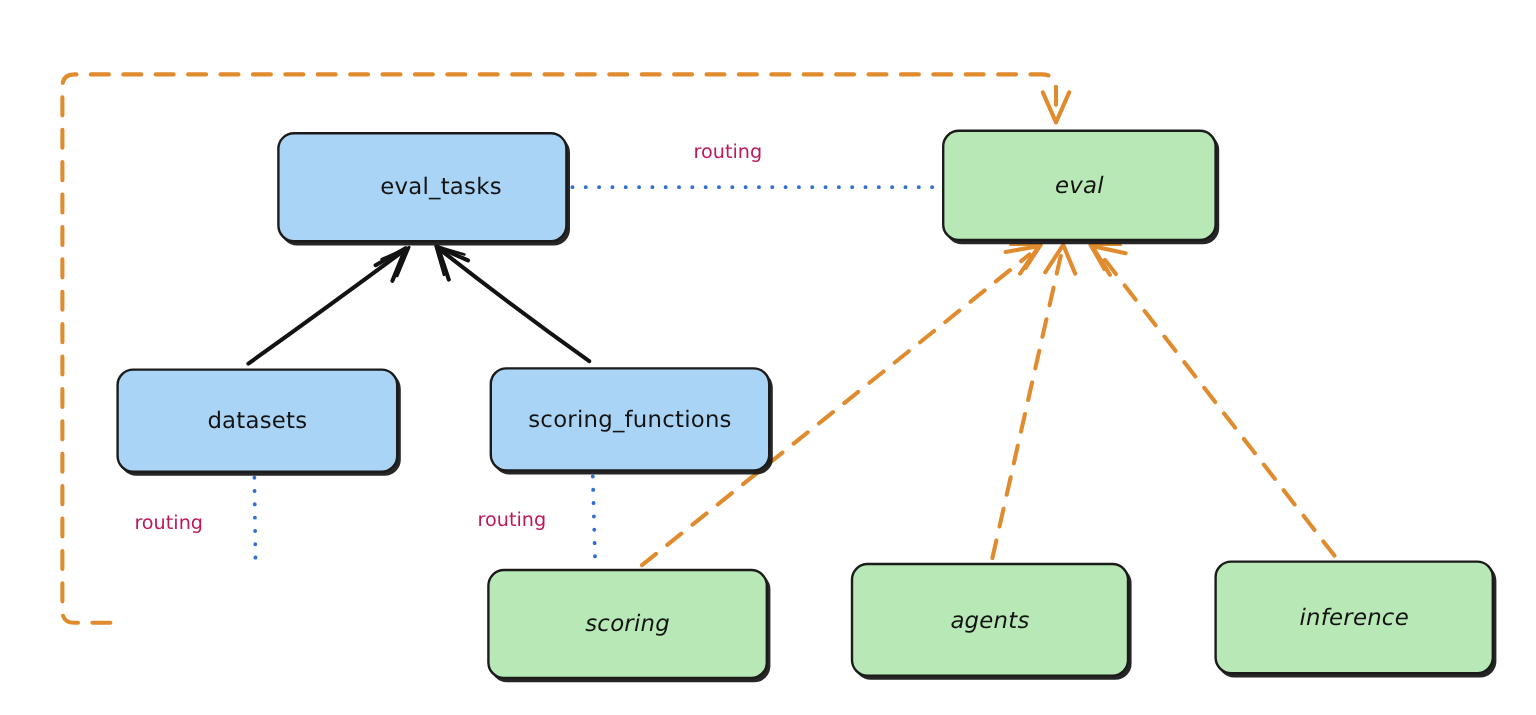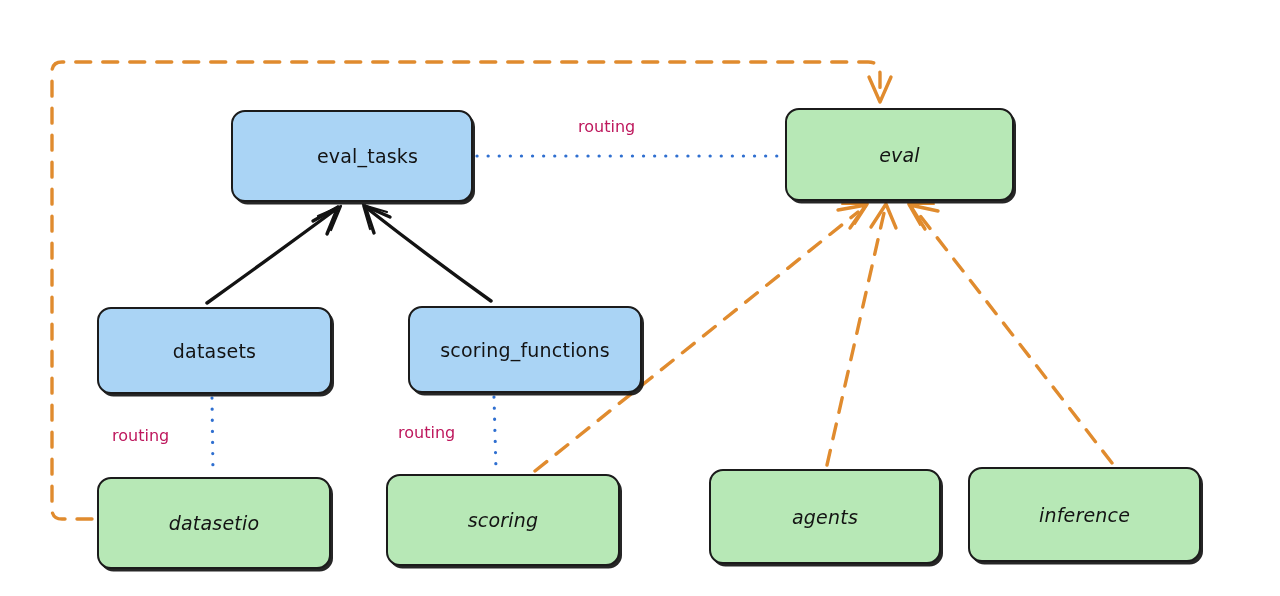--- a/index.html
+++ b/index.html
@@ -116,33 +116,30 @@
   </div>
 
   <div class="node blue" style="left:97px; top:307px; width:235px; height:87px;">
     <span>datasets</span>
   </div>
 
   <div class="node blue" style="left:380px; top:306px; width:234px; height:87px;margin-left:28px;">
     <span>scoring_functions</span>
   </div>
 
-  <div class="node green" style="left:97px; top:477px; width:234px; height:92px;">
-    <span>datasetio</span>
-  </div>
 
-  <div class="node green" style="left:386px; top:474px; width:234px; height:92px;">
+  <div class="node green" style="left:406px; top:474px; width:234px; height:92px;">
     <span>scoring</span>
   </div>
 
   <div class="node green" style="left:709px; top:469px; width:232px; height:95px;">
     <span>agents</span>
   </div>
 
-  <div class="node green" style="left:968px; top:467px; width:233px; height:95px;">
+  <div class="node green" style="left:1012px; top:467px; width:233px; height:95px;">
     <span>inference</span>
   </div>
 
   <div class="edge-label" style="left:578px; top:117px;">routing</div>
 
   <div class="edge-label" style="left:112px; top:426px;">routing</div>
 
   <div class="edge-label" style="left:398px; top:423px;">routing</div>
 
 </div>

